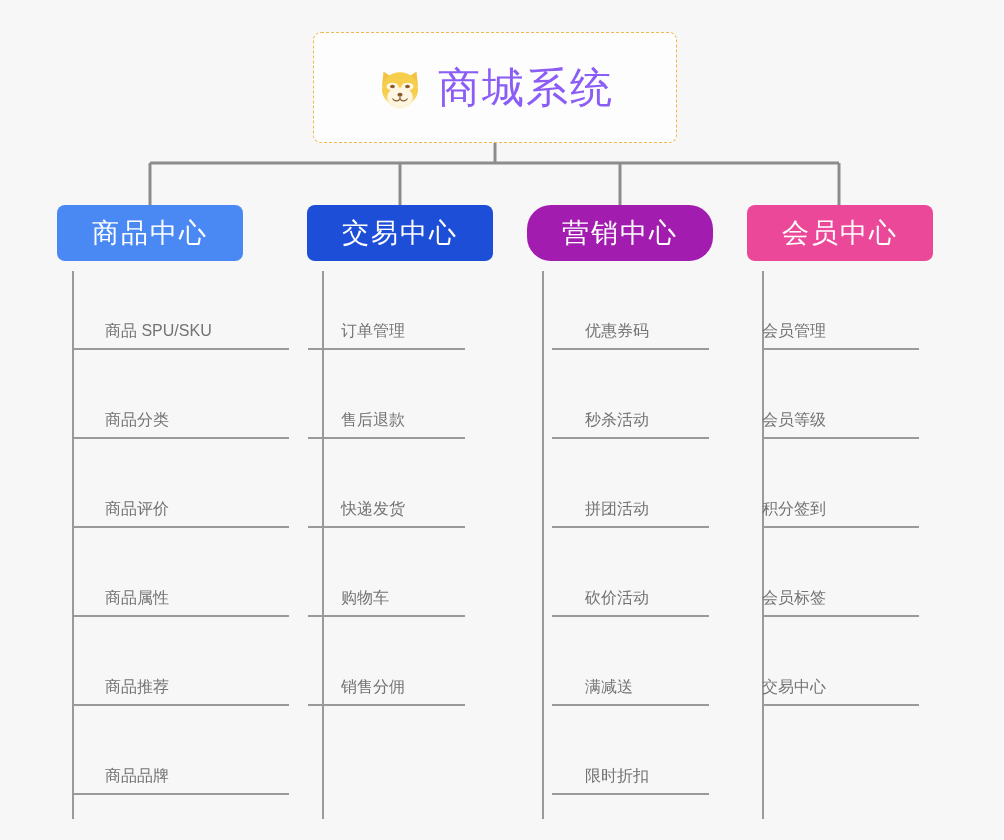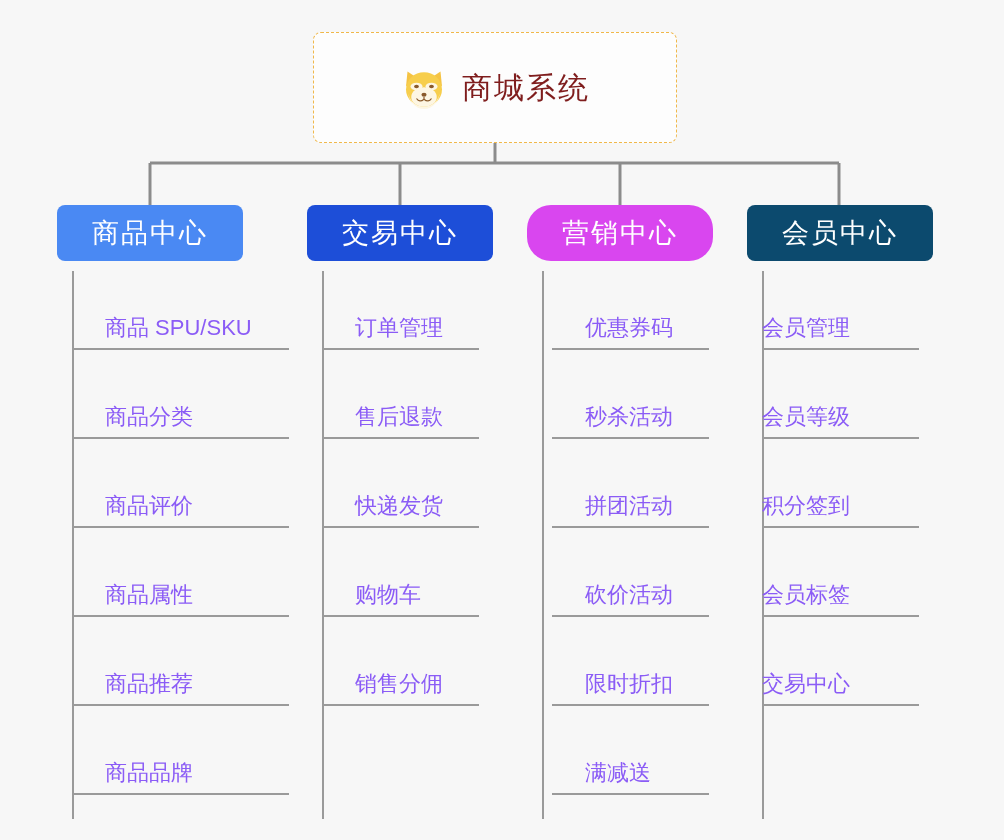--- a/index.html
+++ b/index.html
@@ -36,23 +36,23 @@
     justify-content: center;
     gap: 14px;
   }
   .root-icon {
     width: 48px;
     height: 48px;
     flex: 0 0 48px;
     display: block;
   }
   .root-title {
-    font-size: 30px;
+    font-size: 42px;
     line-height: 1;
-    color: #7f1d1d;
+    color: #8b5cf6;
     letter-spacing: 2px;
     white-space: nowrap;
   }
 
   
   #connectors {
     position: absolute;
     left: 0;
     top: 0;
     width: 1004px;
@@ -84,35 +84,35 @@
   }
   .leaf-item {
     position: relative;
     height: 89px;
     display: flex;
     align-items: flex-end;
     box-sizing: border-box;
     border-bottom: 2px solid #9a9a9a;
   }
   .leaf-label {
-    font-size: 22px;
-    color: #8b5cf6;
+    font-size: 16px;
+    color: #737373;
     line-height: 1;
     padding-bottom: 9px;
     white-space: nowrap;
   }
 
   
   .branch-1 { left: 57px;  width: 186px; }
   .branch-2 { left: 307px; width: 186px; }
   .branch-3 { left: 527px; width: 186px; }
   .branch-4 { left: 747px; width: 186px; }
 
   .branch-1 .leaf-list { margin-left: 15px; width: 217px; }
-  .branch-2 .leaf-list { margin-left: 15px; width: 157px; }
+  .branch-2 .leaf-list { margin-left: 1px; width: 157px; }
   .branch-3 .leaf-list { margin-left: 25px; width: 157px; }
   .branch-4 .leaf-list { margin-left: 15px; width: 157px; }
 
   .branch-1 .leaf-label { padding-left: 33px; }
   .branch-2 .leaf-label { padding-left: 33px; }
   .branch-3 .leaf-label { padding-left: 33px; }
   .branch-4 .leaf-label { }
 
   
   .trunk {
@@ -213,45 +213,45 @@
       <div class="leaf-item">
           <span class="leaf-label">购物车</span>
         </div>
       <div class="leaf-item">
           <span class="leaf-label">销售分佣</span>
         </div>
     </div>
   </div>
 
   <div class="branch branch-3">
-    <div class="branch-header" style="background: #d946ef; border-radius: 24px;">营销中心</div>
+    <div class="branch-header" style="background: #a21caf; border-radius: 24px;">营销中心</div>
     <div class="leaf-list">
       <div class="leaf-item">
           <span class="leaf-label">优惠券码</span>
         </div>
       <div class="leaf-item">
           <span class="leaf-label">秒杀活动</span>
         </div>
       <div class="leaf-item">
           <span class="leaf-label">拼团活动</span>
         </div>
       <div class="leaf-item">
           <span class="leaf-label">砍价活动</span>
         </div>
       <div class="leaf-item">
+          <span class="leaf-label">满减送</span>
+        </div>
+      <div class="leaf-item">
           <span class="leaf-label">限时折扣</span>
         </div>
-      <div class="leaf-item">
-          <span class="leaf-label">满减送</span>
-        </div>
     </div>
   </div>
 
   <div class="branch branch-4">
-    <div class="branch-header" style="background: #0c4a6e;">会员中心</div>
+    <div class="branch-header" style="background: #ec4899;">会员中心</div>
     <div class="leaf-list">
       <div class="leaf-item">
           <span class="leaf-label">会员管理</span>
         </div>
       <div class="leaf-item">
           <span class="leaf-label">会员等级</span>
         </div>
       <div class="leaf-item">
           <span class="leaf-label">积分签到</span>
         </div>

